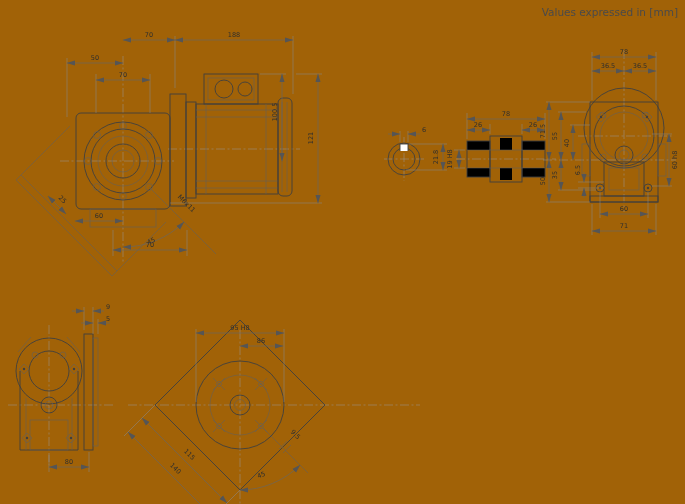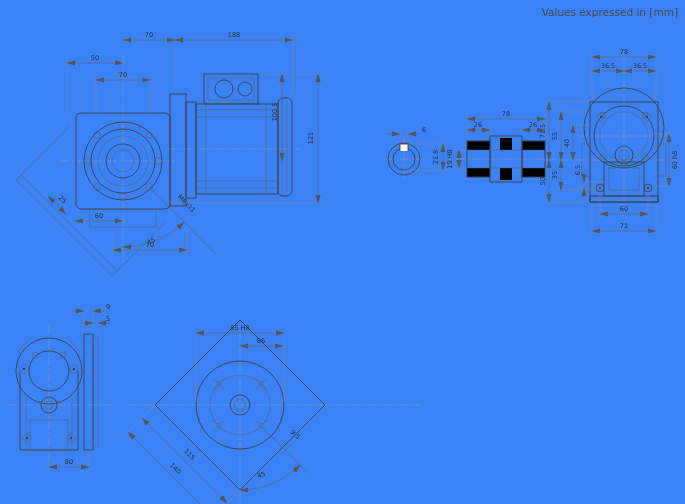--- a/index.html
+++ b/index.html
@@ -1,16 +1,16 @@
 <!DOCTYPE html>
 <html><head>
 <meta charset="utf-8">
 <style>
   html,body{margin:0;padding:0;background:#fff;}
-  .page{width:685px;height:504px;position:relative;background:#3b82f6;overflow:hidden;}
+  .page{width:685px;height:504px;position:relative;background:#a16207;overflow:hidden;}
   svg{display:block;}
   .o{stroke:#3f3f3f;stroke-width:.9;fill:none;}
   .o2{stroke:#5f5f5f;stroke-width:.55;fill:none;}
   .c{stroke:#9a9a9a;stroke-width:.5;fill:none;stroke-dasharray:9 2.5 2 2.5;}
   .e{stroke:#8a8a8a;stroke-width:.55;fill:none;}
   .d{stroke:#666;stroke-width:.65;fill:none;marker-start:url(#ar);marker-end:url(#ar);}
   .de{stroke:#666;stroke-width:.65;fill:none;marker-end:url(#ar);}
   .t{font:6.5px "DejaVu Sans",sans-serif;fill:#2e2e2e;text-anchor:middle;}
   .tn{font:10.5px "DejaVu Sans",sans-serif;fill:#4a4a4a;text-anchor:end;}
   .dot{fill:#3f3f3f;stroke:none;}

